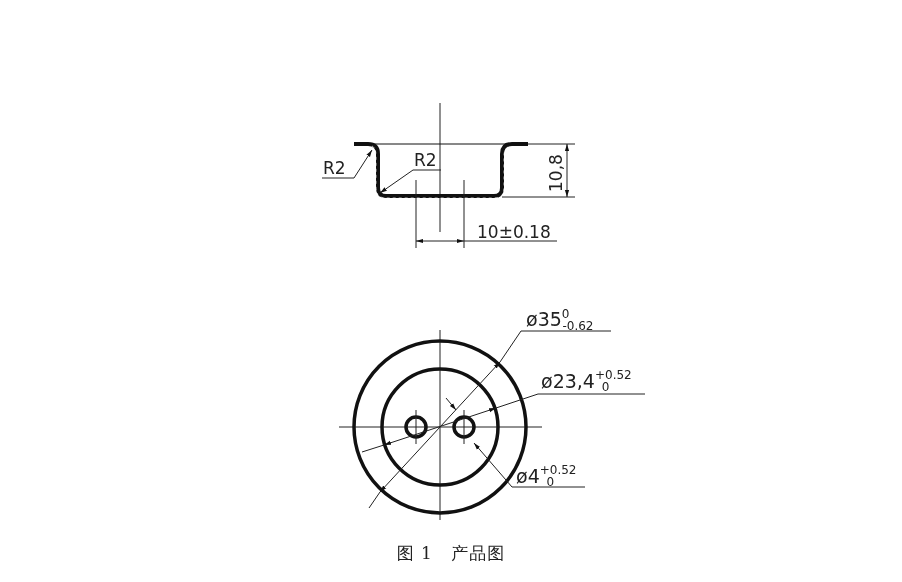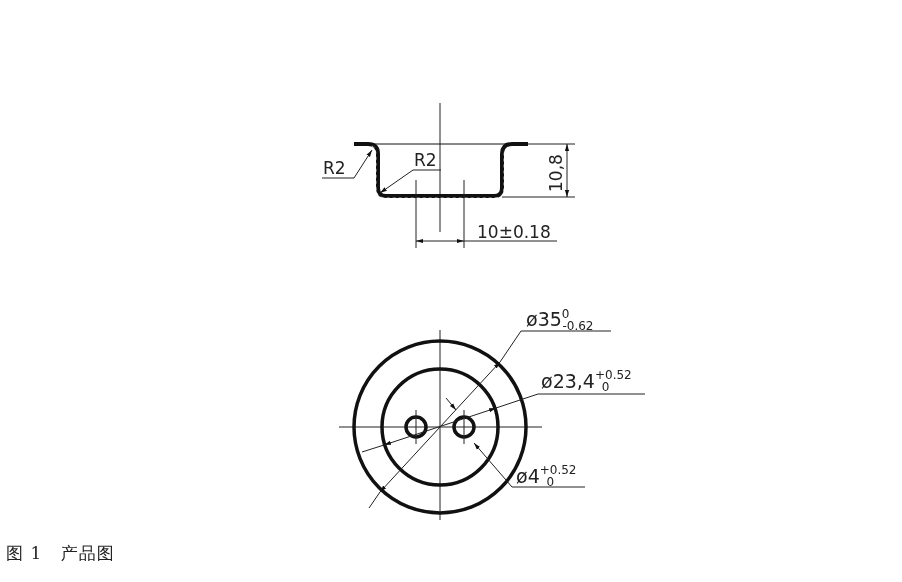--- a/index.html
+++ b/index.html
@@ -1,19 +1,19 @@
 <!DOCTYPE html>
 <html><head>
 <meta charset="utf-8">
 <style>
   html, body { margin:0; padding:0; background:#ffffff; }
   body { width:902px; height:582px; position:relative; overflow:hidden; font-family:"DejaVu Sans", sans-serif; }
   #drawing { position:absolute; left:0; top:0; }
   .dimtxt { font-family:"DejaVu Sans", sans-serif; fill:#222; }
-  .caption { position:absolute; left:0; width:902px; top:542px; text-align:left; font-family:"DejaVu Serif", serif; font-size:17px; color:#222; letter-spacing:1px; }
+  .caption { position:absolute; left:0; width:902px; top:542px; text-align:center; font-family:"DejaVu Serif", serif; font-size:17px; color:#222; letter-spacing:1px; }
   .caption span { margin:0 6px; }
 </style>
 </head>
 <body>
 
 <svg id="drawing" width="902" height="582" viewBox="0 0 902 582" xmlns="http://www.w3.org/2000/svg">
   <defs>
     <marker id="arr" viewBox="0 0 10 10" refX="10" refY="5" markerWidth="7" markerHeight="7" orient="auto-start-reverse">
       <path d="M0,2 L10,5 L0,8 z" fill="#111"></path>
     </marker>

